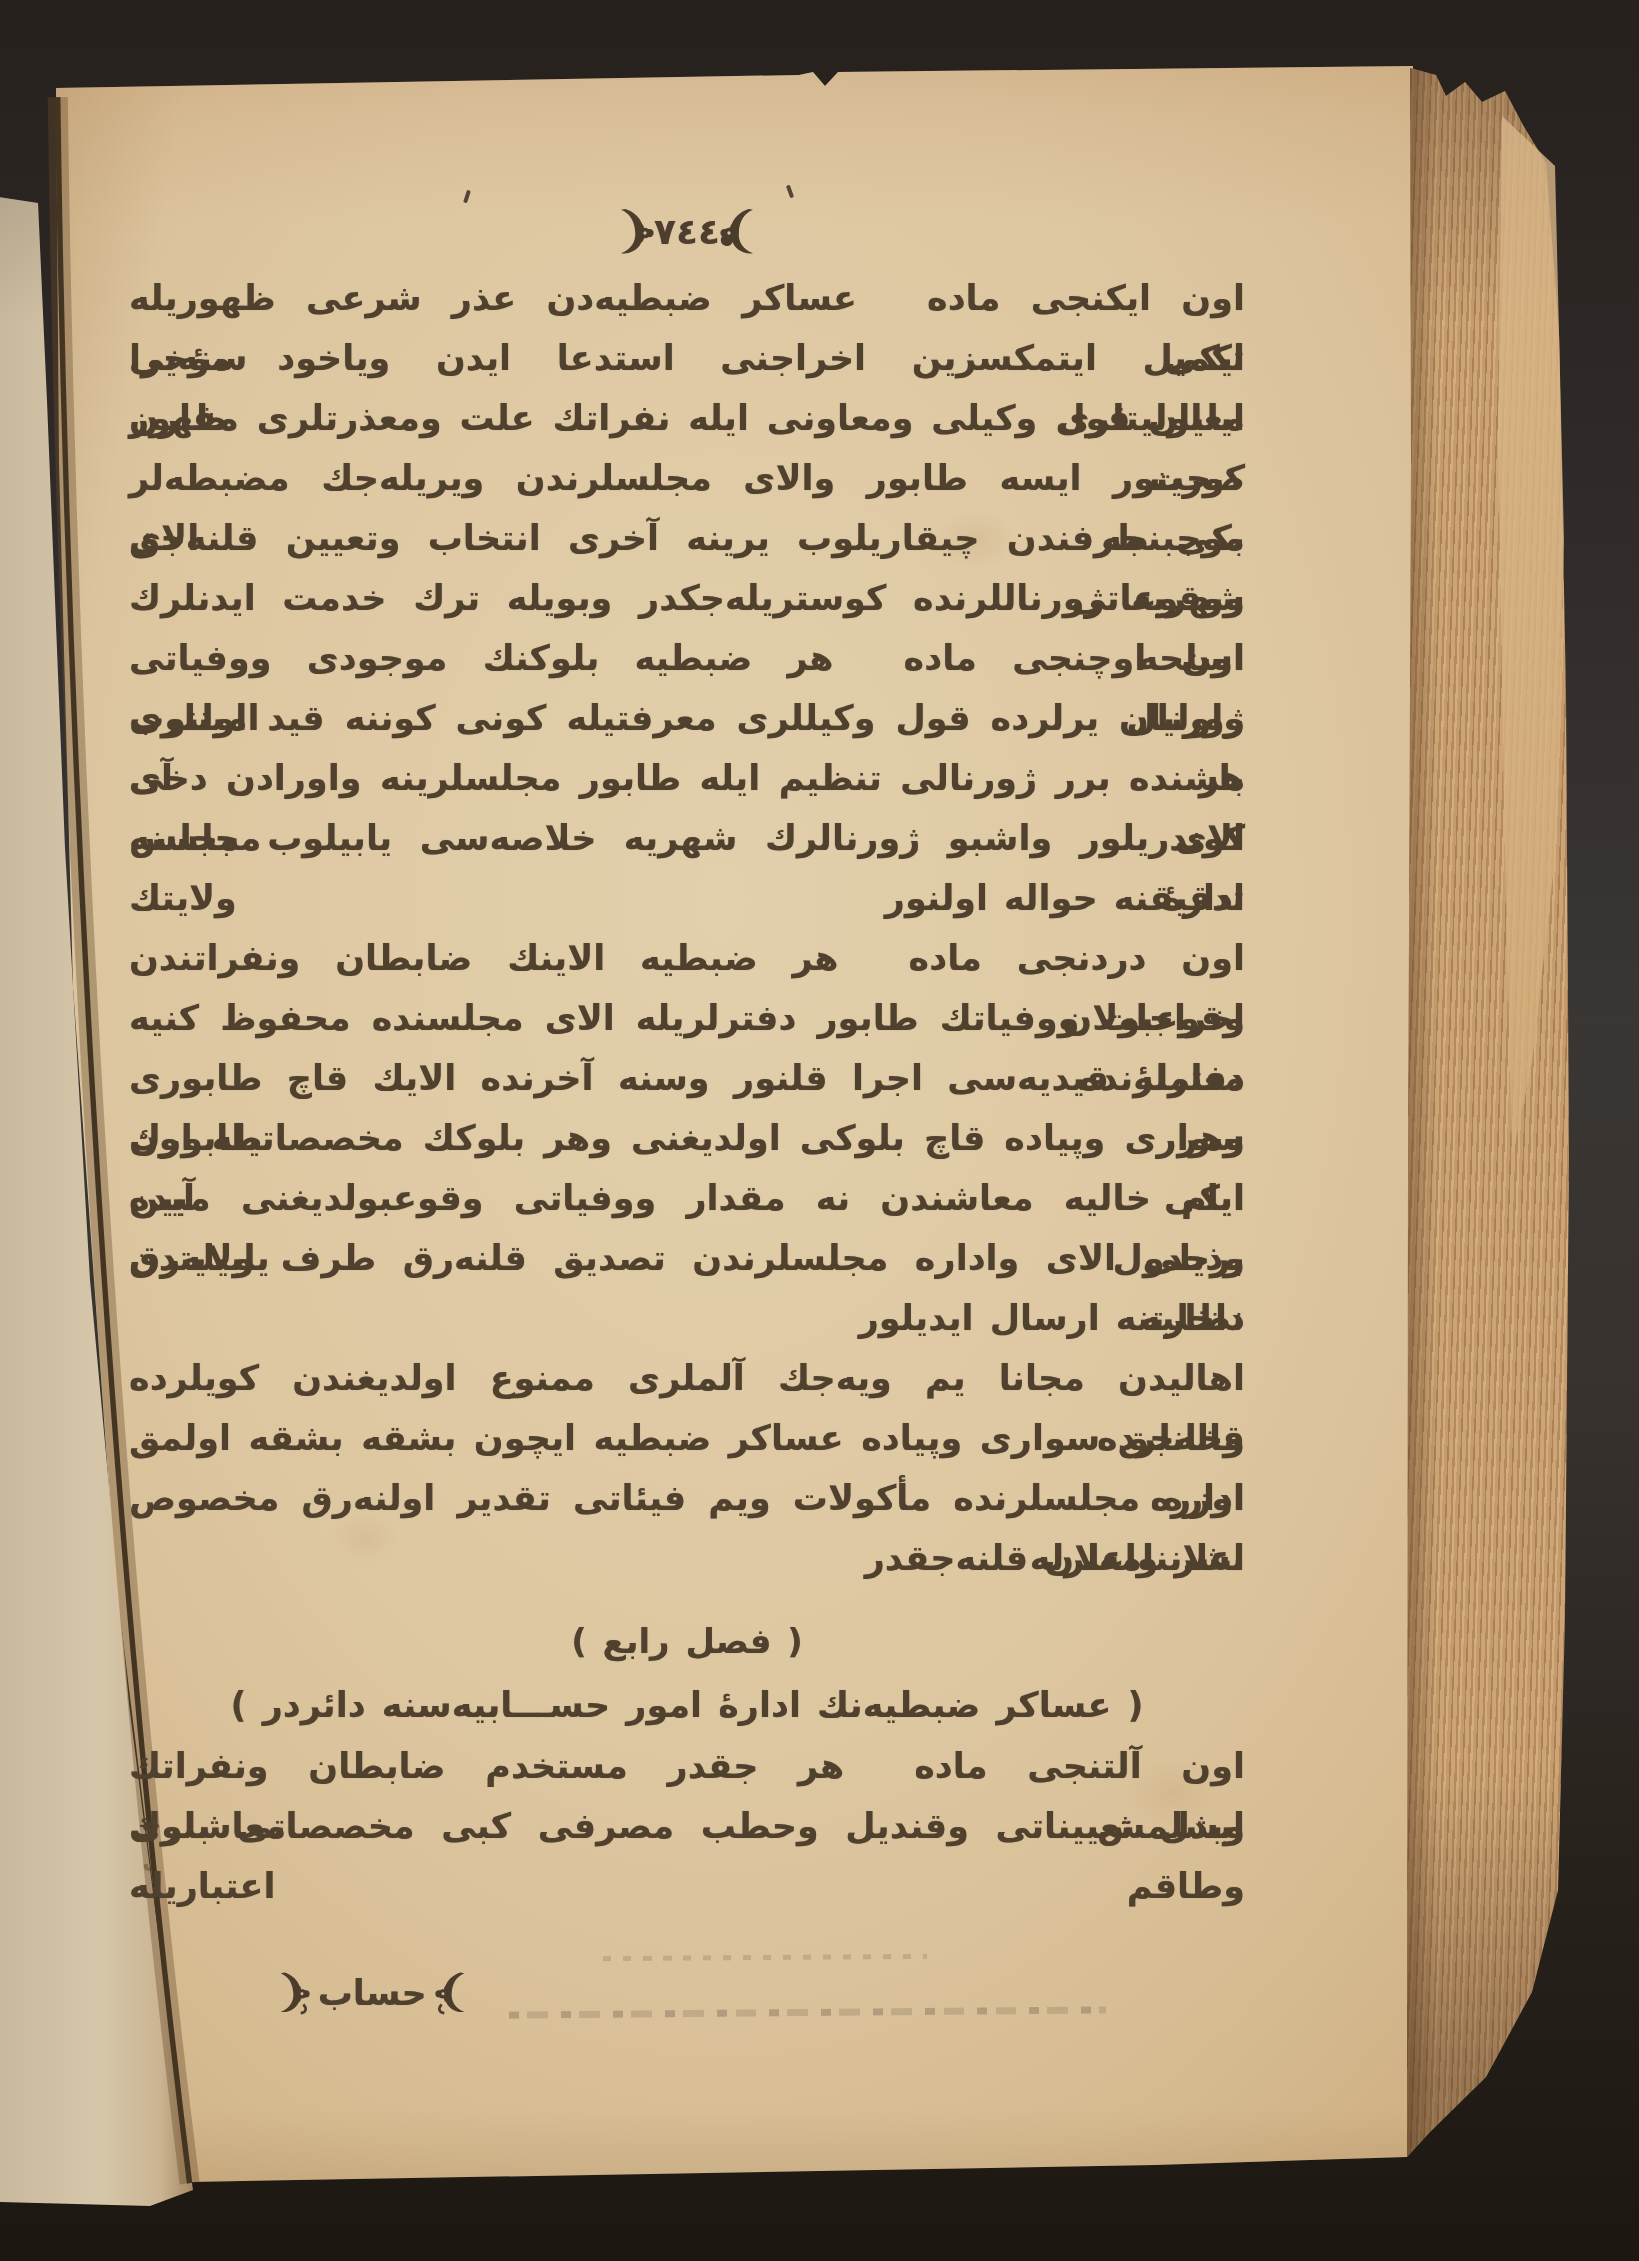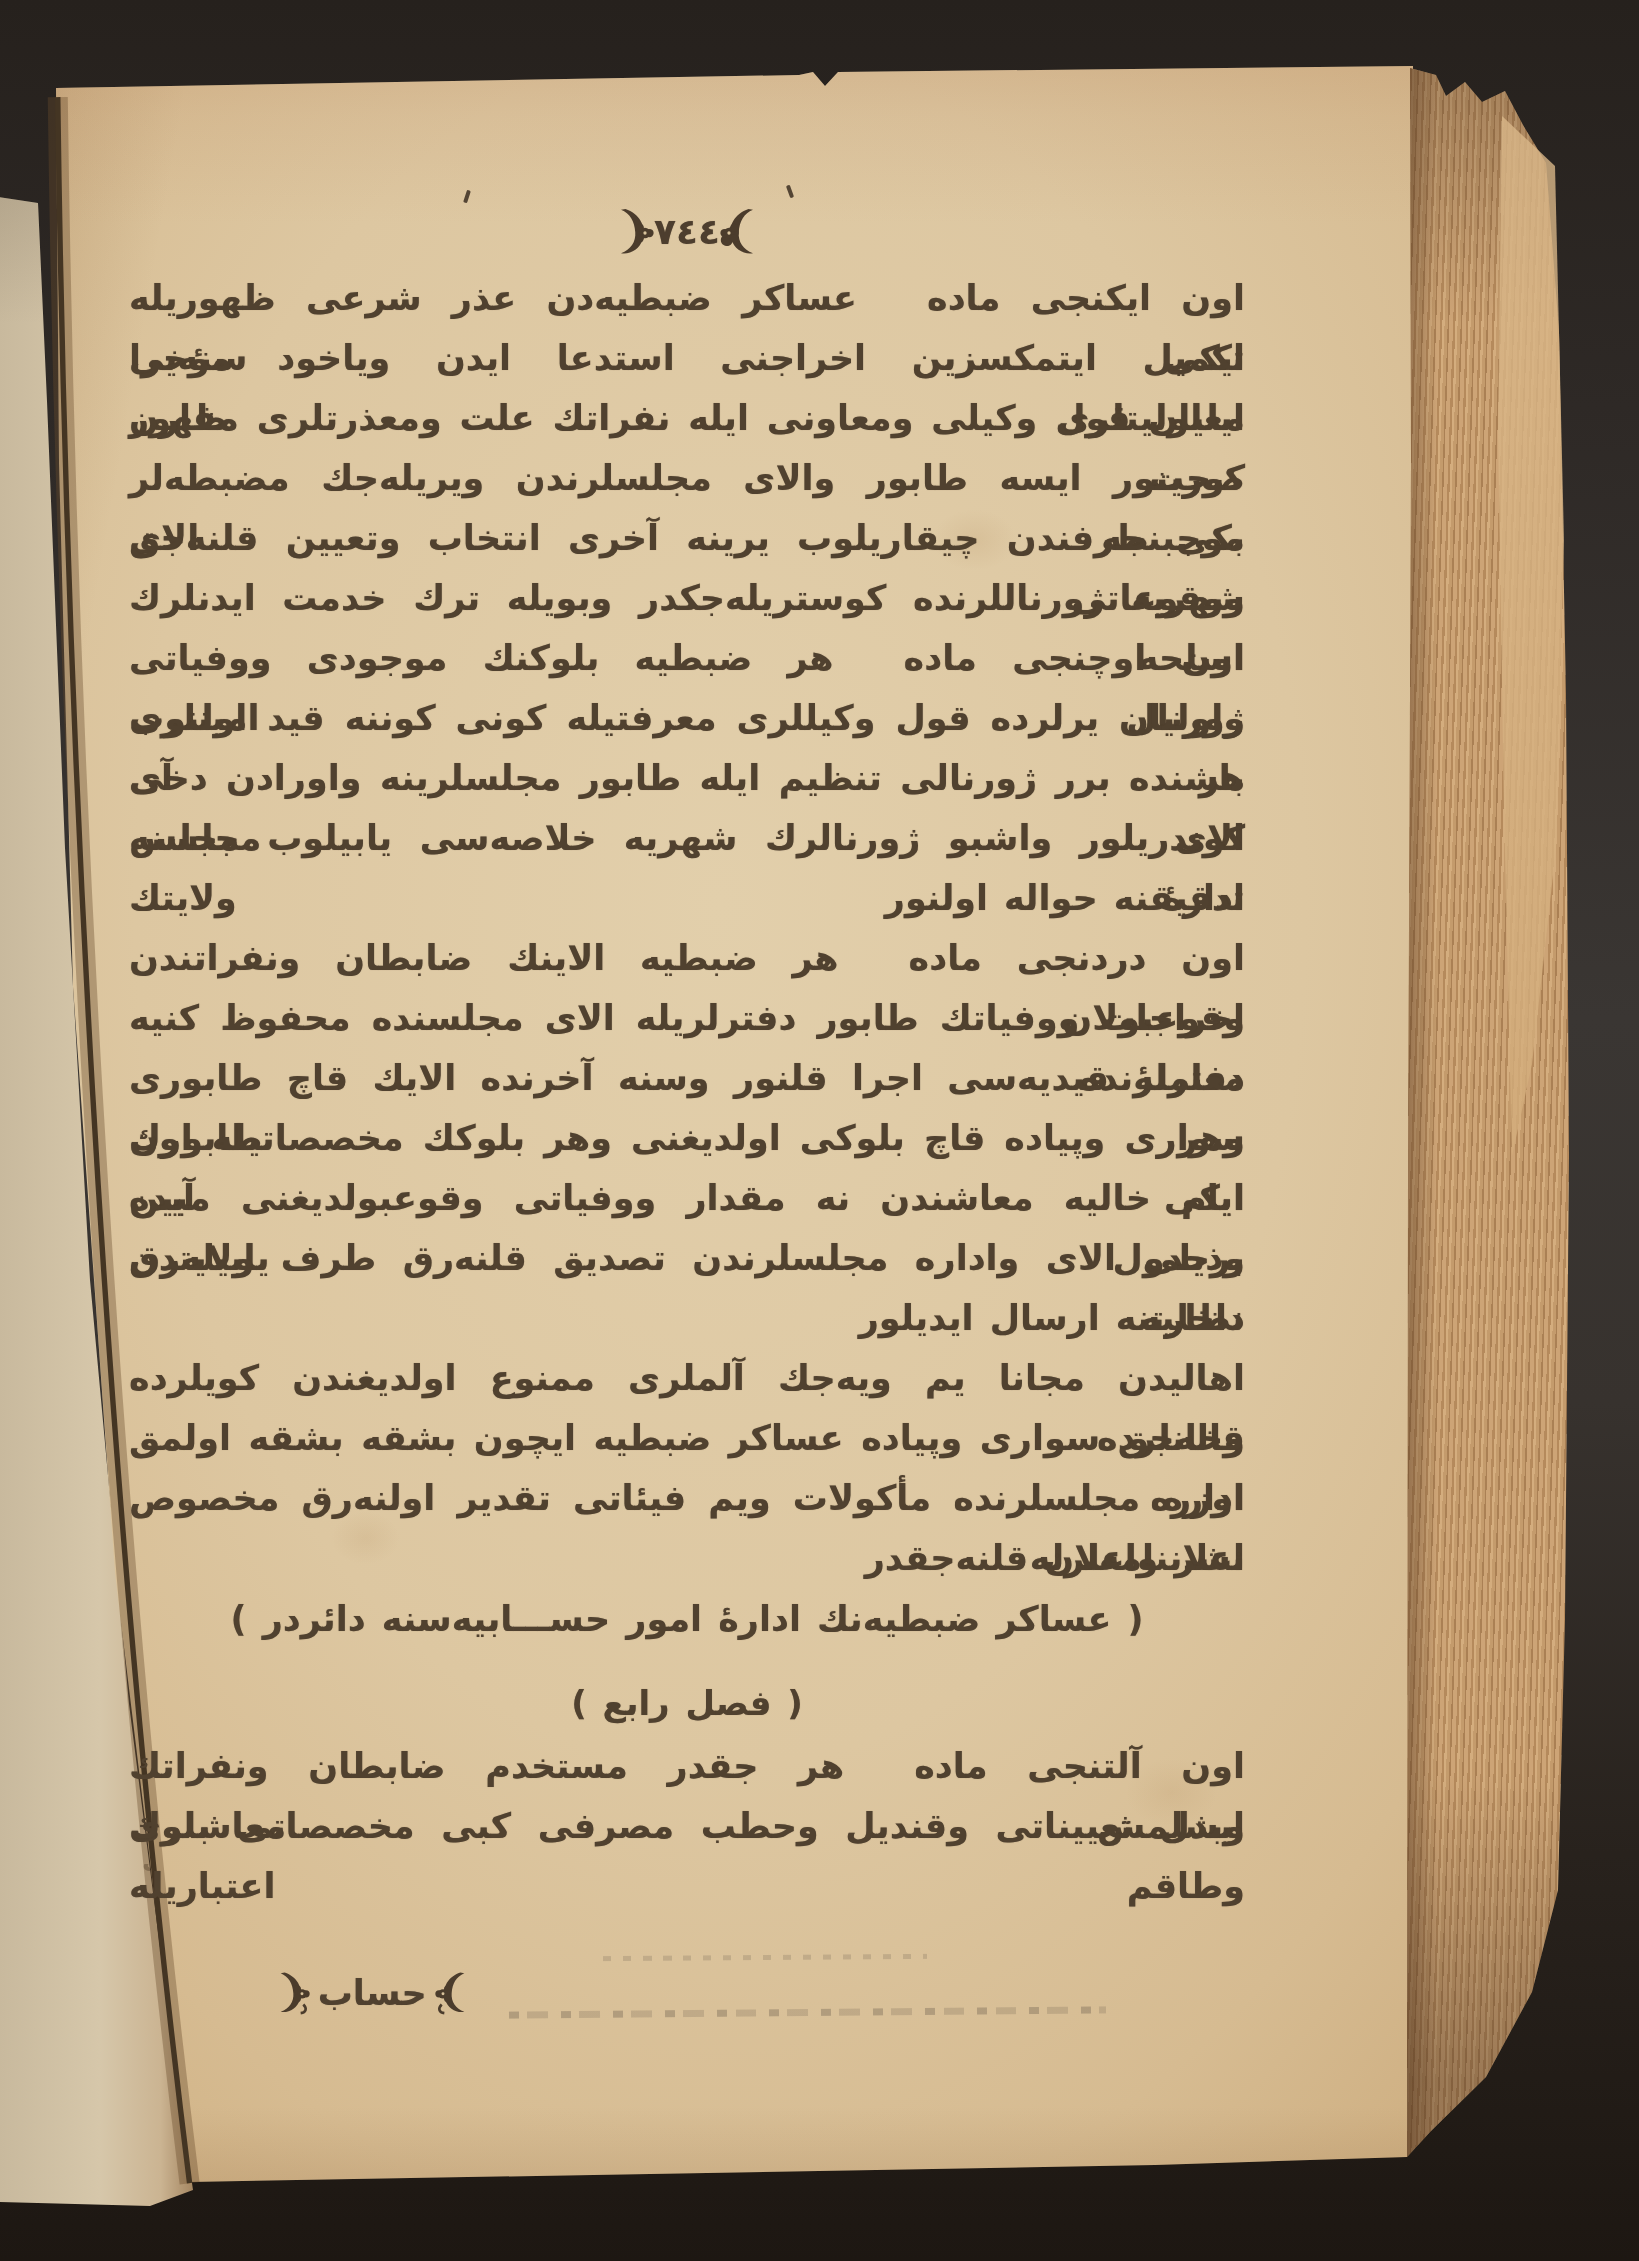--- a/index.html
+++ b/index.html
@@ -174,22 +174,22 @@
     <div class="ln">اخراجات ووفياتك طابور دفترلريله الاى مجلسنده محفوظ كنيه دفترلرنده</div>
     <div class="ln">معاملهٔ قيديه‌سى اجرا قلنور وسنه آخرنده الايك قاچ طابورى وهر طابورك</div>
     <div class="ln">سوارى وپياده قاچ بلوكى اولديغنى وهر بلوكك مخصصاتيله اون ايكى آيده</div>
     <div class="ln">ايام خاليه معاشندن نه مقدار ووفياتى وقوعبولديغنى مبين برجدول يابيله‌رق</div>
     <div class="ln">وذيلى الاى واداره مجلسلرندن تصديق قلنه‌رق طرف ولايتدن داخليه</div>
     <div class="ln start">نظارتنه ارسال ايديلور</div>
     <div class="ln">اهاليدن مجانا يم ويه‌جك آلملرى ممنوع اولديغندن كويلرده وخانلرده</div>
     <div class="ln">قاله‌جق سوارى وپياده عساكر ضبطيه ايچون بشقه بشقه اولمق اوزره</div>
     <div class="ln">اداره مجلسلرنده مأكولات ويم فيئاتى تقدير اولنه‌رق مخصوص اعلاننامه‌لرله</div>
     <div class="ln start">نشر واعلان قلنه‌جقدر</div>
+    <div class="ln h1">( فصل رابع )</div>
     <div class="ln h2">( عساكر ضبطيه‌نك ادارهٔ امور حســـابيه‌سنه دائردر )</div>
-    <div class="ln h1">( فصل رابع )</div>
     <div class="ln">اون آلتنجى ماده  هر جقدر مستخدم ضابطان ونفراتك ايشلمش معاشلرى</div>
     <div class="ln">وبدل تعييناتى وقنديل وحطب مصرفى كبى مخصصاتى بلوك وطاقم اعتباريله</div>
   </div>
 
   <div class="catch">
     <svg class="corn" viewBox="0 0 60 64">
       <path d="M38 2 C20 8 10 24 15 42 C19 56 32 63 44 61 C31 56 24 46 25 33 C26 18 32 8 44 3 Z" fill="#4b3c2c"></path>
       <circle cx="12" cy="34" r="7" fill="#4b3c2c"></circle>
       <circle cx="19" cy="27" r="5.5" fill="#4b3c2c"></circle>
       <circle cx="19" cy="41" r="5.5" fill="#4b3c2c"></circle>

